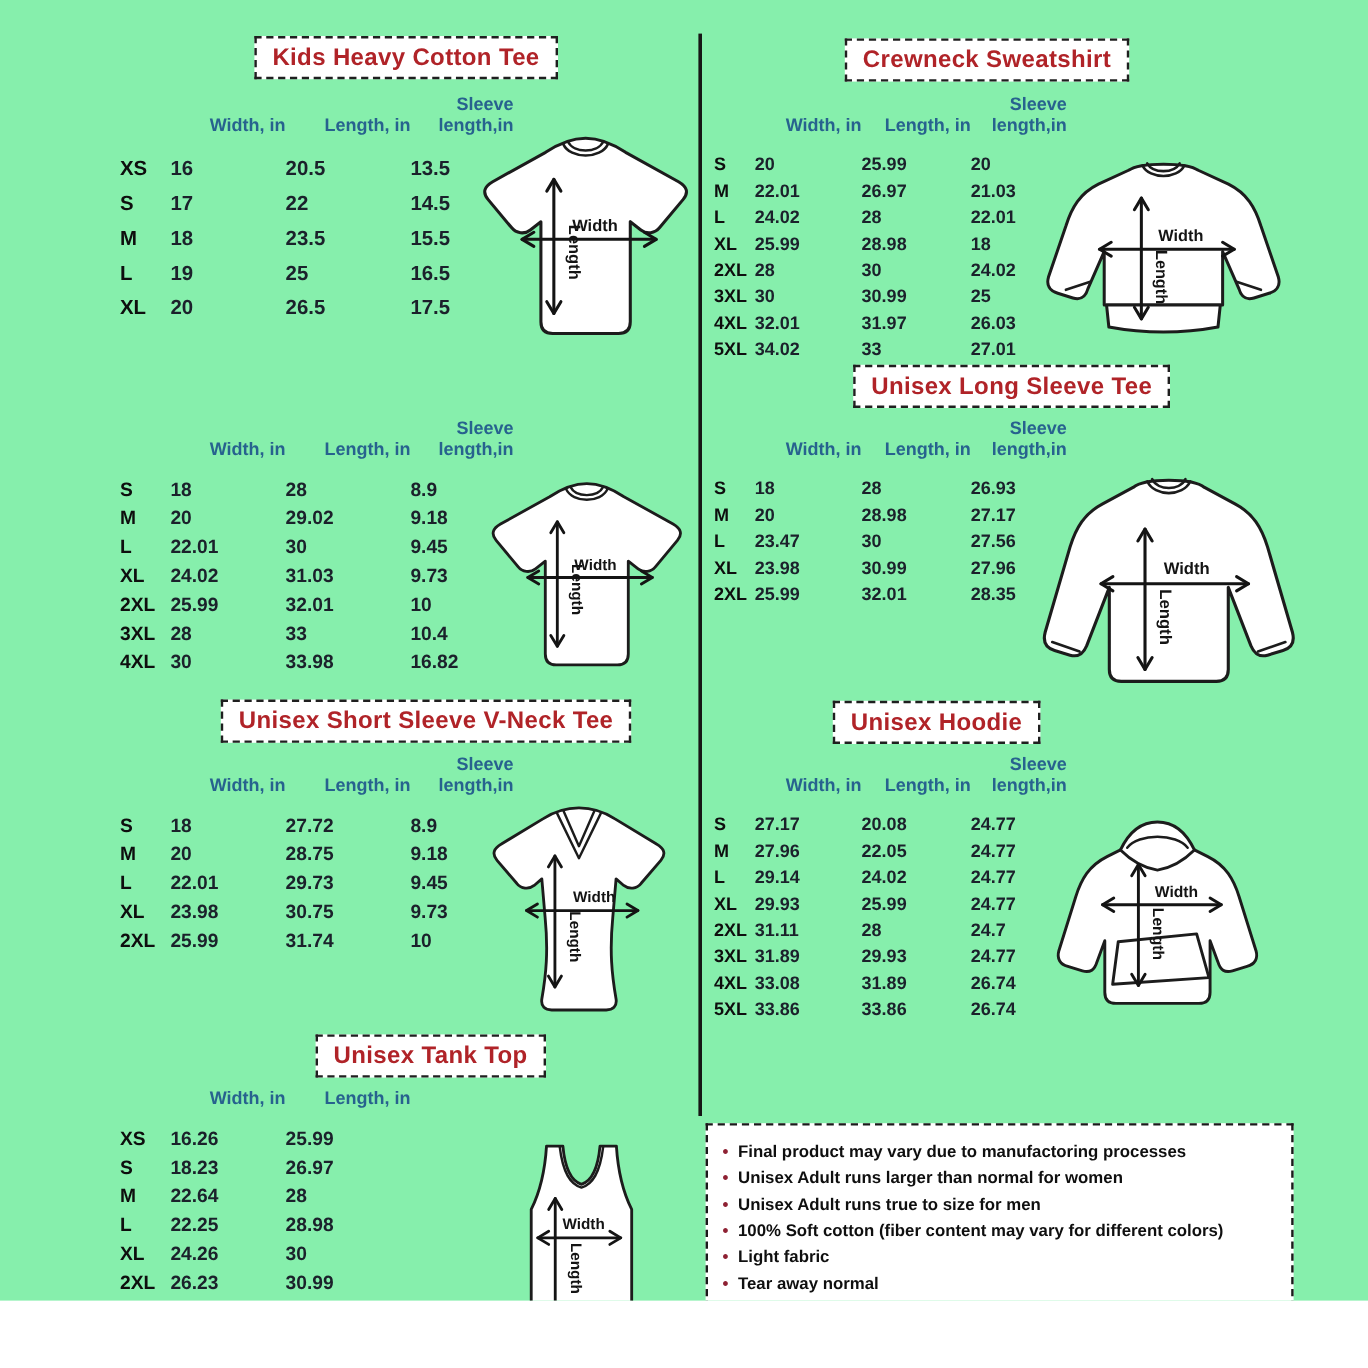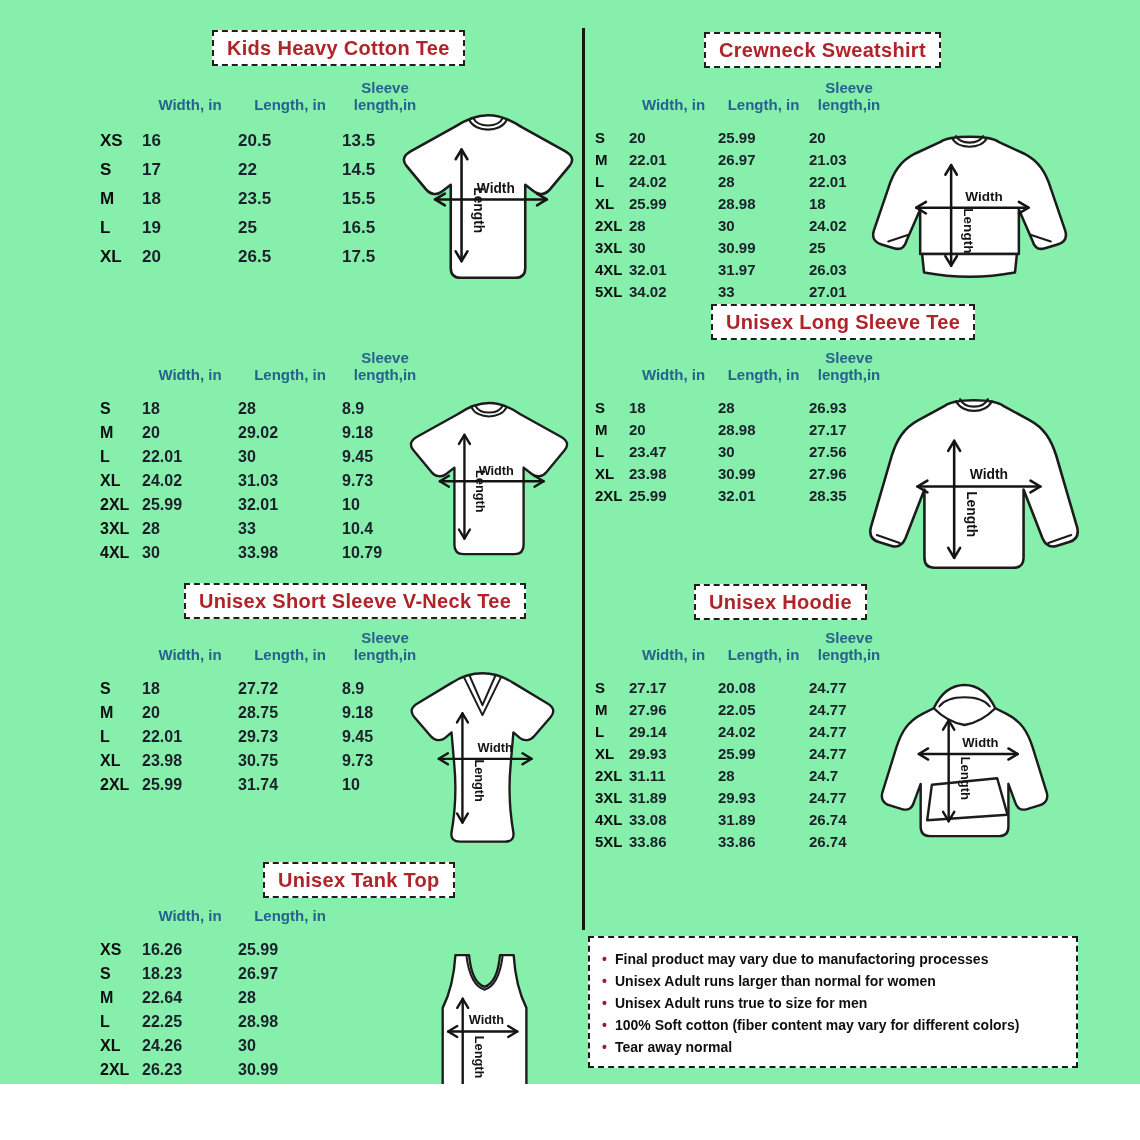--- a/index.html
+++ b/index.html
@@ -8,21 +8,21 @@
     font-family:"Liberation Sans",sans-serif;overflow:hidden;
   }
   .divider{position:absolute;background:#161616;}
   .title{
     position:absolute;border:2px dashed #1f1f1f;background:#ffffff;
     color:#b02328;font-weight:bold;font-size:20px;line-height:1.2;
     padding:4px 13px;white-space:nowrap;letter-spacing:.3px;
   }
   table.size-table{position:absolute;border-collapse:collapse;border-spacing:0;}
   .size-table th{
-    color:#27628e;font-size:15px;font-weight:bold;text-align:center;
+    color:#27628e;font-size:15px;font-weight:bold;text-align:right;
     vertical-align:bottom;padding:0 0 13px 0;line-height:1.12;
   }
   .size-table th:nth-child(4){max-width:80px;}
   .size-table td{font-weight:bold;color:#1b212b;padding:0;}
   .size-table td:first-child{color:#0e0e0e;}
   
   .lt th:nth-child(1),.lt td:nth-child(1){width:42px;}
   .lt th:nth-child(2),.lt td:nth-child(2){width:96px;}
   .lt th:nth-child(3),.lt td:nth-child(3){width:104px;}
   .lt th:nth-child(4),.lt td:nth-child(4){width:86px;}
@@ -245,21 +245,21 @@
         <tr>
           <td>3XL</td>
           <td>28</td>
           <td>33</td>
           <td>10.4</td>
         </tr>
         <tr>
           <td>4XL</td>
           <td>30</td>
           <td>33.98</td>
-          <td>10.79</td>
+          <td>16.82</td>
         </tr>
       </tbody>
   </table>
   <svg class="garment" style="left:398px;top:393px;width:182px;height:172px;" viewBox="0 0 200 185">
     <path class="g" d="M66 21 C78 13 88 9 100 9 C112 9 122 13 134 21 L179 46 C186 50 188 55 183 61 L163 85 C159 90 152 91 147 87 L138 80 L138 165 C138 172 134 175 128 175 L72 175 C66 175 62 172 62 165 L62 80 L53 87 C48 91 41 90 37 85 L17 61 C12 55 14 50 21 46 Z"></path>
     <path class="ln" d="M81 14 C87 27 113 27 119 14"></path>
     <path class="ln" d="M85 12 C90 22 110 22 115 12"></path>
     <g>
       <line class="ar" x1="46" y1="95" x2="160" y2="95"></line>
       <polyline class="ar" points="56,89 46,95 56,101"></polyline>
@@ -538,17 +538,18 @@
     <text class="lbl" x="64" y="86" text-anchor="middle">Width</text>
     <text class="lbl" x="52" y="122" text-anchor="middle" transform="rotate(90 52 122)">Length</text>
   </svg>
 
   <div class="notes-box" style="left:588px;top:936px;width:466px;">
     <ul class="notes">
         <li>Final product may vary due to manufactoring processes</li>
         <li>Unisex Adult runs larger than normal for women</li>
         <li>Unisex Adult runs true to size for men</li>
         <li>100% Soft cotton (fiber content may vary for different colors)</li>
+        <li>Light fabric</li>
         <li>Tear away normal</li>
       </ul>
   </div>
 
 </div>
 
 </body></html>

